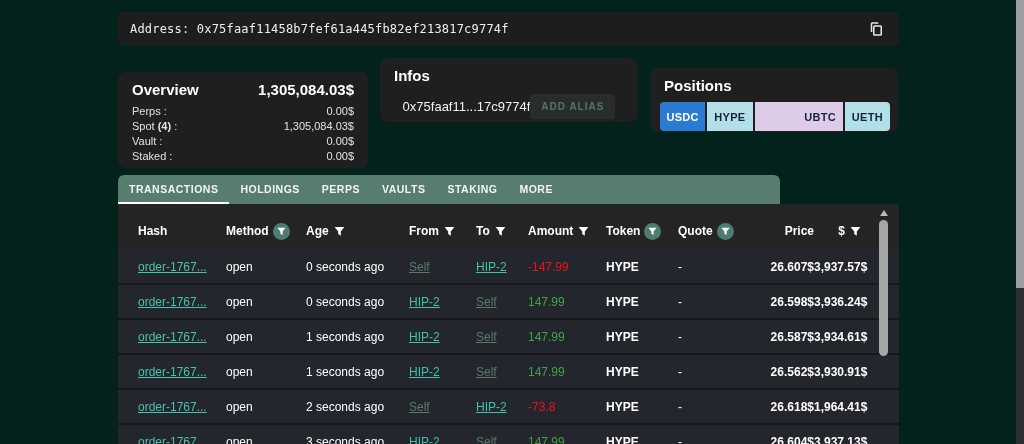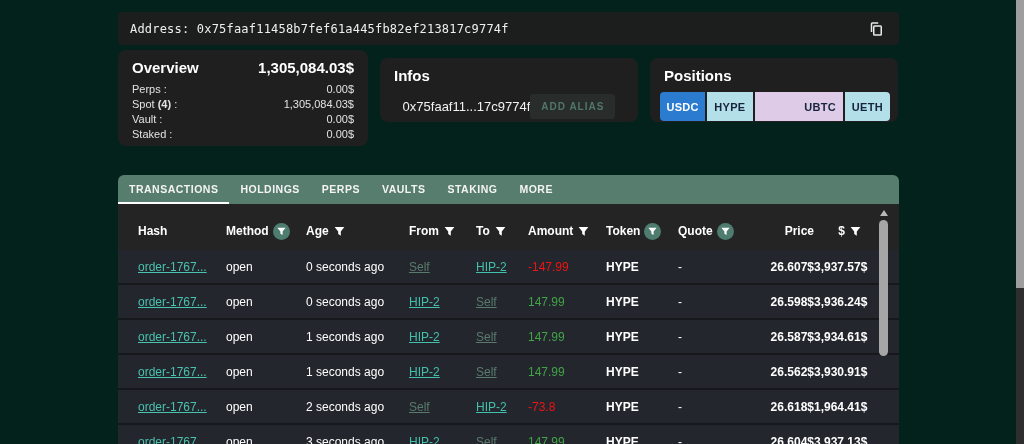--- a/index.html
+++ b/index.html
@@ -11,41 +11,41 @@
   .address-bar { position:absolute; left:118px; top:12px; width:781px; height:33px;
     background:#1c1e1d; border-radius:4px; display:flex; align-items:center;
     padding:0 12px; }
   .address-text { font-family:"DejaVu Sans Mono", monospace; font-size:12px; color:#efefef; letter-spacing:0.2px; }
   .copy-btn { margin-left:auto; width:22px; height:22px; display:flex; align-items:center;
     justify-content:center; cursor:pointer; background:none; border:none; }
 
   
   .card { position:absolute; background:#1f1f1f; border-radius:8px; padding:9px 14px; }
   .card-title { font-size:15px; font-weight:700; color:#ffffff; }
-  .overview-card { left:118px; top:50px; width:250px; height:96px; }
+  .overview-card { left:118px; top:72px; width:250px; height:96px; }
   .ov-head { display:flex; justify-content:space-between; align-items:baseline; margin-bottom:6px; }
   .ov-total { font-size:15px; font-weight:700; color:#ffffff; }
   .ov-row { display:flex; justify-content:space-between; font-size:11px; line-height:15px; color:#e2e2e2; }
   .ov-row b { font-weight:700; }
 
   .infos-card { left:380px; top:58px; width:258px; height:64px; }
   .infos-row { display:flex; align-items:center; justify-content:center; margin-top:9px; }
   .infos-address { font-size:13px; color:#f2f2f2; }
   .add-alias-btn { background:#282c2b; border:none; border-radius:3px; color:#51766a;
     font-family:inherit; font-size:10px; font-weight:700; letter-spacing:1px;
     padding:7px 11px; cursor:pointer; }
 
-  .positions-card { left:650px; top:58px; width:248px; height:64px; padding:9px 8px 9px 10px; }
+  .positions-card { left:650px; top:68px; width:248px; height:64px; padding:9px 8px 9px 10px; }
   .positions-card .card-title { margin-left:4px; }
   .pos-group { display:flex; gap:2px; margin-top:7px; border-radius:4px; overflow:hidden; }
   .pos-btn { flex:1; height:29px; border:none; font-family:inherit; font-size:11px;
     font-weight:700; letter-spacing:0.3px; cursor:pointer; }
 
   
-  .tab-bar { position:absolute; left:118px; top:175px; width:781px; height:29px;
+  .tab-bar { position:absolute; left:118px; top:175px; width:662px; height:29px;
     background:#577d6f; border-radius:6px 6px 0 0; display:flex; align-items:stretch; }
   .tab { display:flex; align-items:center; padding:0 11px; font-size:10.5px; font-weight:700;
     letter-spacing:0.5px; color:#f4f4f4; cursor:pointer; border-bottom:2px solid transparent; }
   .tab.active { border-bottom-color:#ffffff; }
 
   
   .table-panel { position:absolute; left:118px; top:204px; width:781px; height:240px;
     background:#242424; overflow:hidden; }
   .thead, .tr { display:grid;
     grid-template-columns:88px 80px 103px 67px 52px 78px 72px 68px 68px 1fr;

